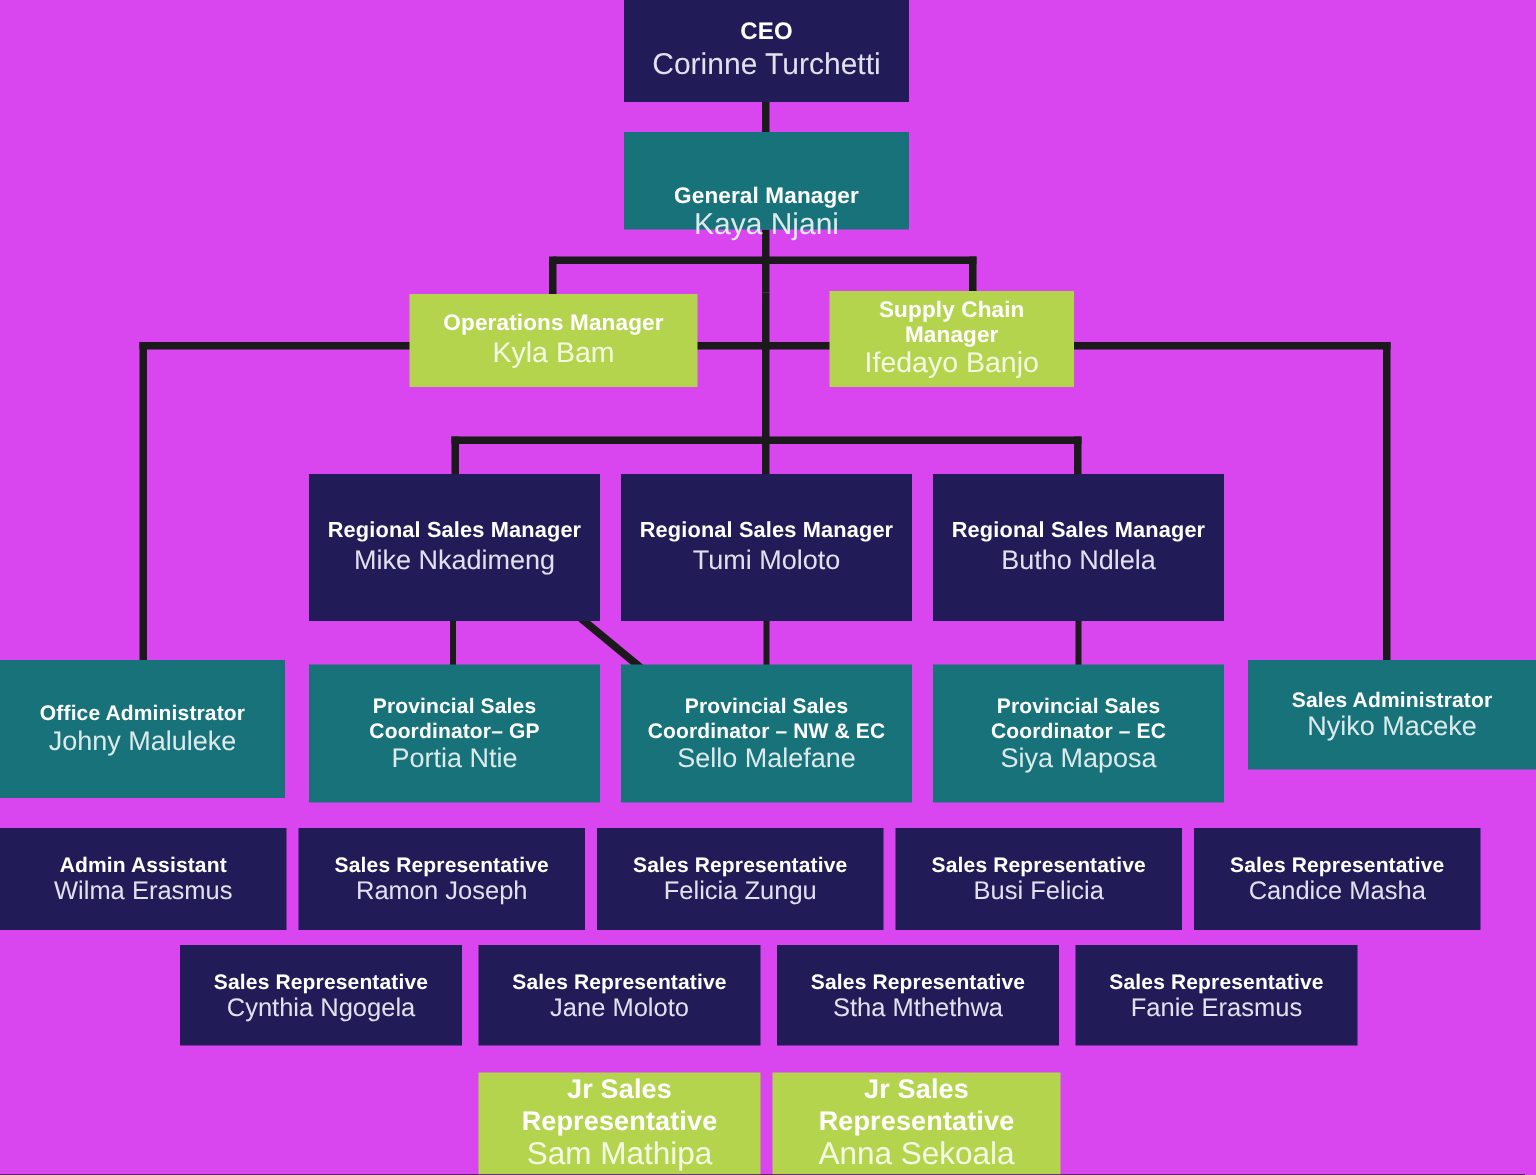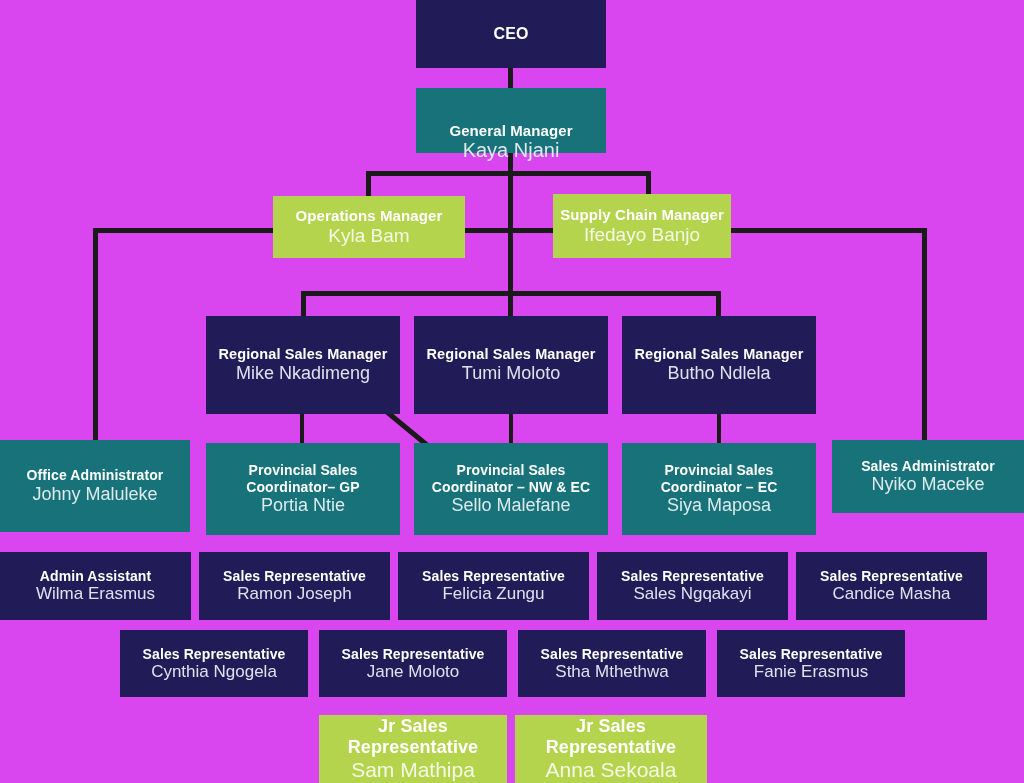--- a/index.html
+++ b/index.html
@@ -100,32 +100,33 @@
   <div class="conn" style="left:300px; top:414px; width:4px; height:30px;"></div>
   <div class="conn" style="left:509px; top:414px; width:4px; height:30px;"></div>
   <div class="conn" style="left:717px; top:414px; width:4px; height:30px;"></div>
 
   <svg class="conn-diag" width="70" height="44" style="left:385px; top:410px;">
     <line x1="2" y1="2" x2="48" y2="40" stroke="#1a1a1a" stroke-width="5"></line>
   </svg>
 
   <div class="node navy s-ceo" style="left:416px; top:0px; width:190px; height:68px;">
     <div class="title">CEO</div>
+    <div class="name">Corinne Turchetti</div>
   </div>
 
   <div class="node teal s-gm" style="left:416px; top:88px; width:190px; height:65px;">
     <div class="title">General Manager</div>
     <div class="name">Kaya Njani</div>
   </div>
 
   <div class="node green s-mgr" style="left:273px; top:196px; width:192px; height:62px;">
     <div class="title">Operations Manager</div>
     <div class="name">Kyla Bam</div>
   </div>
-  <div class="node green s-mgr" style="left:553px; top:194px; width:178px; height:64px;">
+  <div class="node green s-mgr" style="left:553px; top:194px; width:163px; height:64px;">
     <div class="title">Supply Chain Manager</div>
     <div class="name">Ifedayo Banjo</div>
   </div>
 
   <div class="node navy s-rsm" style="left:206px; top:316px; width:194px; height:98px;">
     <div class="title">Regional Sales Manager</div>
     <div class="name">Mike Nkadimeng</div>
   </div>
   <div class="node navy s-rsm" style="left:414px; top:316px; width:194px; height:98px;">
     <div class="title">Regional Sales Manager</div>
@@ -164,21 +165,21 @@
   <div class="node navy s-rep" style="left:199px; top:552px; width:191px; height:68px;">
     <div class="title">Sales Representative</div>
     <div class="name">Ramon Joseph</div>
   </div>
   <div class="node navy s-rep" style="left:398px; top:552px; width:191px; height:68px;">
     <div class="title">Sales Representative</div>
     <div class="name">Felicia Zungu</div>
   </div>
   <div class="node navy s-rep" style="left:597px; top:552px; width:191px; height:68px;">
     <div class="title">Sales Representative</div>
-    <div class="name">Sales Ngqakayi</div>
+    <div class="name">Busi Felicia</div>
   </div>
   <div class="node navy s-rep" style="left:796px; top:552px; width:191px; height:68px;">
     <div class="title">Sales Representative</div>
     <div class="name">Candice Masha</div>
   </div>
 
   <div class="node navy s-rep" style="left:120px; top:630px; width:188px; height:67px;">
     <div class="title">Sales Representative</div>
     <div class="name">Cynthia Ngogela</div>
   </div>

